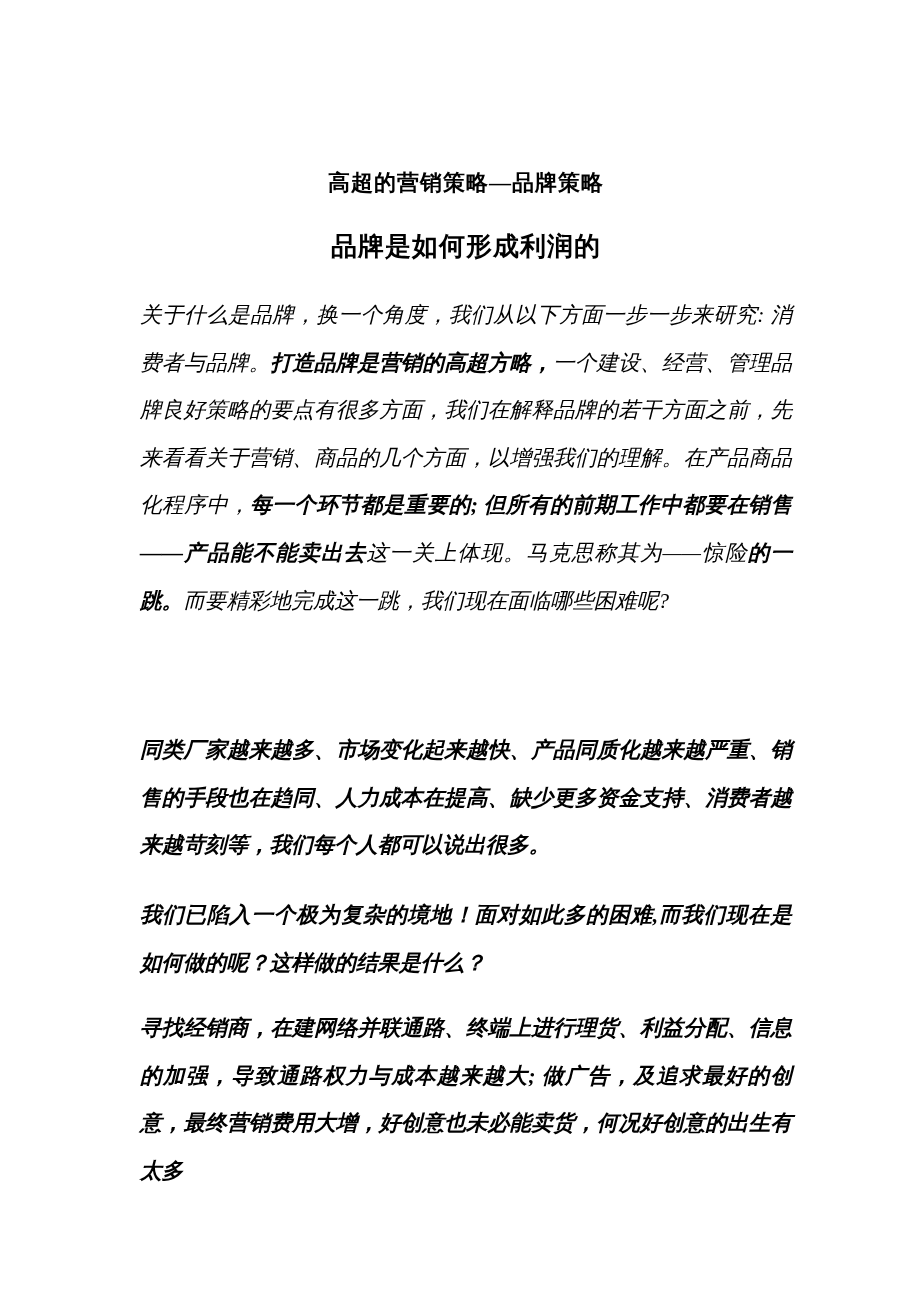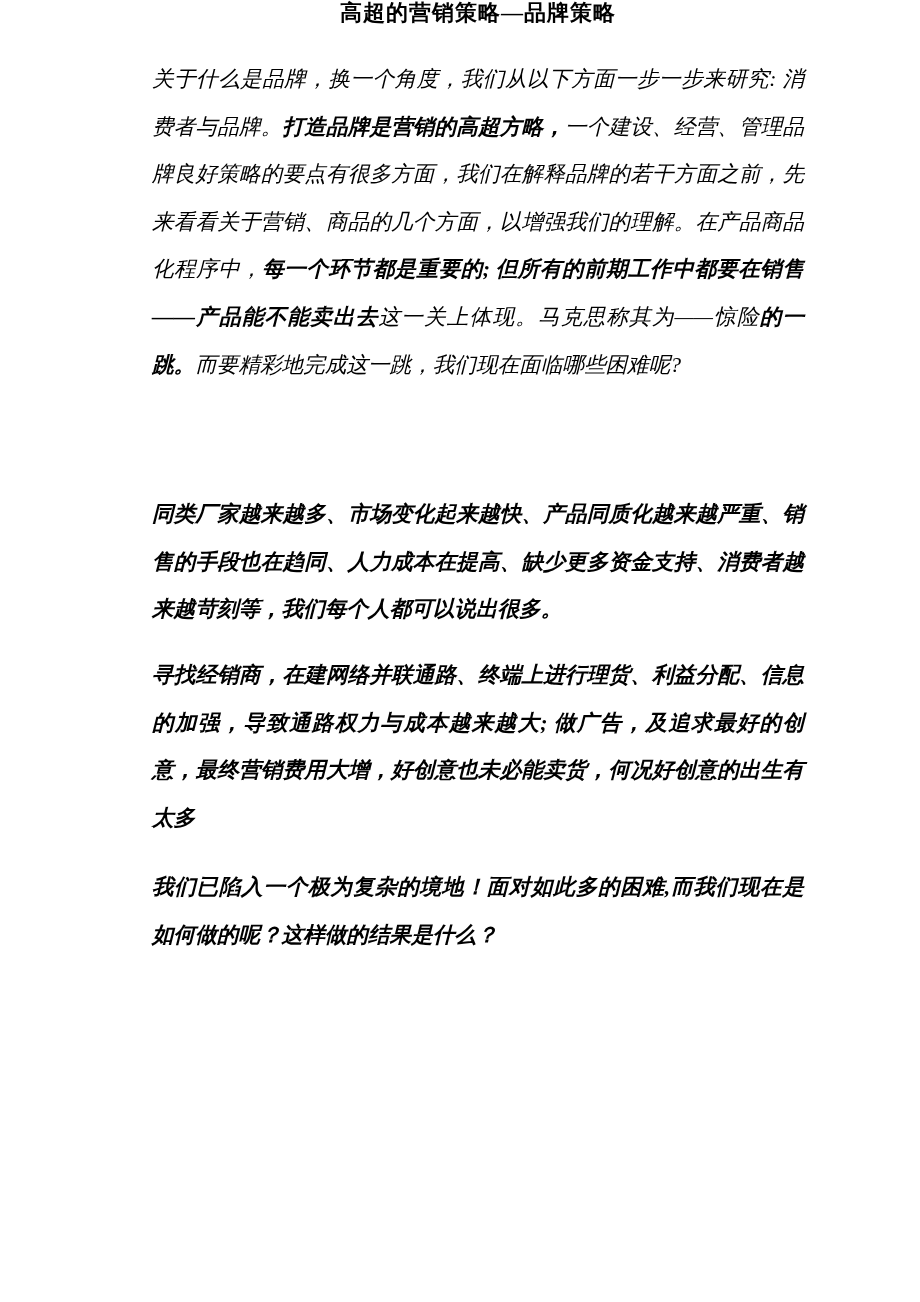--- a/index.html
+++ b/index.html
@@ -13,21 +13,21 @@
     overflow: hidden;
     position: relative;
     font-family: "Liberation Serif", "DejaVu Serif", serif;
     color: #000000;
   }
   .page {
     position: absolute;
     left: 140px;
     top: 0;
     width: 652px;
-    margin-left: 12px;
+    padding-top: 170px;
   }
   .doc-title {
     margin: 0;
     font-size: 22px;
     line-height: 26px;
     font-weight: bold;
     text-align: center;
     letter-spacing: 1px;
   }
   .doc-subtitle {
@@ -54,22 +54,23 @@
   .p4 { margin-top: 18px; }
   .b  { font-weight: bold; }
 </style>
 </head>
 <body>
 
 <div class="page">
 
   <h1 class="doc-title">高超的营销策略—品牌策略</h1>
 
+  <h2 class="doc-subtitle">品牌是如何形成利润的</h2>
 
   <p class="para p1"><span>关于什么是品牌，换一个角度，我们从以下方面一步一步来研究: 消费者与品牌。</span><span class="b">打造品牌是营销的高超方略，</span><span>一个建设、经营、管理品牌良好策略的要点有很多方面，我们在解释品牌的若干方面之前，先来看看关于营销、商品的几个方面，以增强我们的理解。在产品商品化程序中，</span><span class="b">每一个环节都是重要的; 但所有的前期工作中都要在销售——产品能不能卖出去</span><span>这一关上体现。马克思称其为——惊险</span><span class="b">的一跳。</span><span>而要精彩地完成这一跳，我们现在面临哪些困难呢?</span></p>
 
   <p class="para p2"><span class="b">同类厂家越来越多、市场变化起来越快、产品同质化越来越严重、销售的手段也在趋同、人力成本在提高、缺少更多资金支持、消费者越来越苛刻等，我们每个人都可以说出很多。</span></p>
 
+  <p class="para p3"><span class="b">我们已陷入一个极为复杂的境地！面对如此多的困难,而我们现在是如何做的呢？这样做的结果是什么？</span></p>
+
   <p class="para p4"><span class="b">寻找经销商，在建网络并联通路、终端上进行理货、利益分配、信息的加强，导致通路权力与成本越来越大; 做广告，及追求最好的创意，最终营销费用大增，好创意也未必能卖货，何况好创意的出生有太多</span></p>
-
-  <p class="para p3"><span class="b">我们已陷入一个极为复杂的境地！面对如此多的困难,而我们现在是如何做的呢？这样做的结果是什么？</span></p>
 
 </div>
 
 </body></html>

